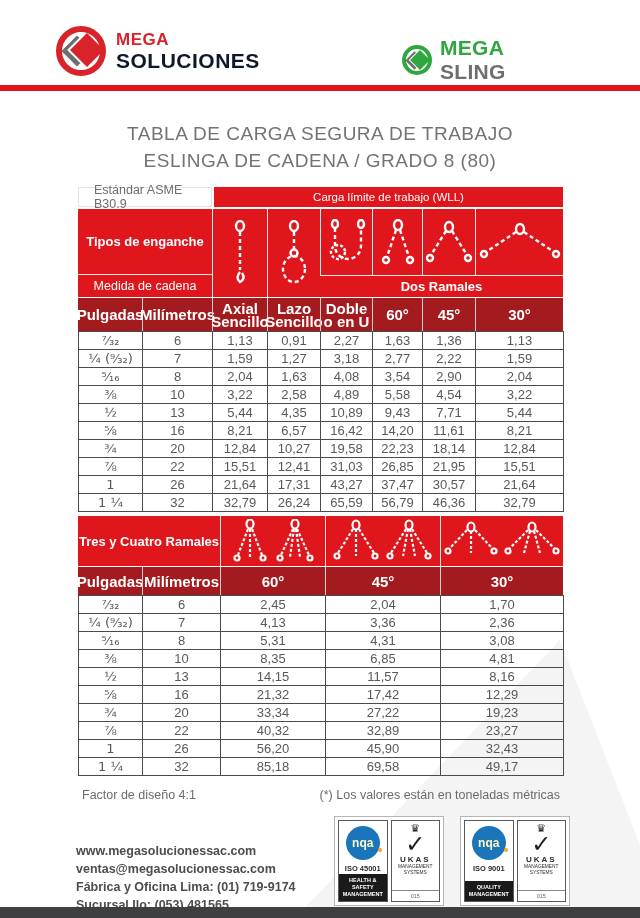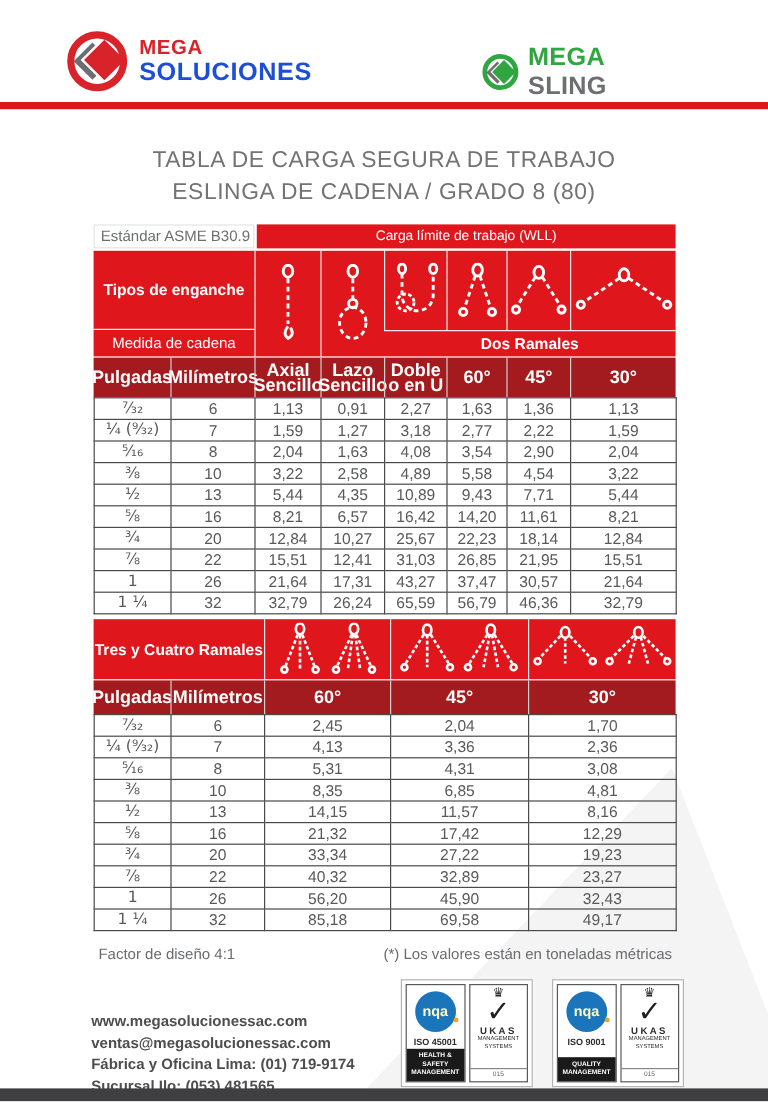--- a/index.html
+++ b/index.html
@@ -15,42 +15,42 @@
   
   .logo-row{left:0;top:24px;width:568px;height:56px;}
   .logo-main{position:absolute;left:56px;top:2px;display:flex;align-items:center;gap:10px;}
   .m-mark{position:relative;border-radius:50%;flex:none;}
   .m-mark .tri-red,.m-mark .tri-gray{position:absolute;}
   .mark-big{width:50px;height:50px;border:6px solid #d8232a;box-sizing:border-box;}
   .mark-big .tri-gray{left:4px;top:8px;width:22px;height:22px;background:#6d6e70;transform:rotate(45deg);}
   .mark-big .tri-red{left:13px;top:6px;width:24px;height:24px;background:#d8232a;transform:rotate(45deg);box-shadow:-2px 2px 0 #fff;}
   .logo-main-text{line-height:1;}
   .logo-main-text .l1{color:#d8232a;font-weight:bold;font-size:17px;letter-spacing:.5px;}
-  .logo-main-text .l2{color:#1d4ed8;font-weight:bold;font-size:21px;letter-spacing:.5px;margin-top:2px;}
+  .logo-main-text .l2{color:#0f172a;font-weight:bold;font-size:21px;letter-spacing:.5px;margin-top:2px;}
   .logo-sling{position:absolute;left:402px;top:12px;display:flex;align-items:center;gap:8px;}
   .mark-small{width:30px;height:30px;border:4px solid #2fa63f;box-sizing:border-box;}
   .mark-small .tri-gray{left:2px;top:5px;width:13px;height:13px;background:#6d6e70;transform:rotate(45deg);}
   .mark-small .tri-red{left:7px;top:4px;width:14px;height:14px;background:#2fa63f;transform:rotate(45deg);box-shadow:-1px 1px 0 #fff;}
   .logo-sling-text{font-weight:bold;font-size:21px;letter-spacing:.3px;}
   .logo-sling-text .g{color:#2fa63f;} .logo-sling-text .s{color:#6d6e70;}
 
   .red-rule{left:0;top:85px;width:640px;height:6px;background:#e0161d;}
   .bottom-rule{left:0;top:907px;width:640px;height:11px;background:#3f3f41;}
 
   
   .title{left:0;top:120px;width:640px;text-align:center;color:#737373;font-size:19px;line-height:27px;letter-spacing:.5px;}
 
   
   .sheet{left:78px;top:187px;width:485px;}
   .red{background:#e0161d;color:#fff;}
   .dkred{background:#a31b1e;color:#fff;}
 
   .row-a{display:flex;height:20px;margin-bottom:2px;}
   .std-cell{width:134px;box-sizing:border-box;border:1px solid #e4e4e4;color:#6d6e70;font-size:12.5px;
-    display:flex;align-items:center;padding-left:5px;background:#fff;}
+    display:flex;align-items:center;padding-left:15px;background:#fff;}
   .wll-cell{flex:1;margin-left:2px;font-size:11.5px;display:flex;align-items:center;justify-content:center;}
 
   .band1{display:flex;height:88px;}
   .band1 .cell{box-sizing:border-box;border-left:1.5px solid rgba(255,255,255,.9);display:flex;align-items:center;justify-content:center;}
   .band-left{width:134px;display:flex;flex-direction:column;box-sizing:border-box;}
   .tipos{flex:1;display:flex;align-items:center;justify-content:center;text-align:center;font-weight:bold;font-size:13px;line-height:15px;}
   .medida{height:22px;border-top:1.5px solid rgba(255,255,255,.9);display:flex;align-items:center;justify-content:center;font-weight:normal;font-size:12.5px;}
   .band-right{flex:1;display:flex;flex-direction:column;}
   .icons-row{flex:1;display:flex;}
   .dos-ramales{height:21px;border-top:1.5px solid rgba(255,255,255,.9);display:flex;align-items:center;justify-content:center;font-weight:bold;font-size:13px;}
@@ -285,21 +285,21 @@
             <td>16,42</td>
             <td>14,20</td>
             <td>11,61</td>
             <td>8,21</td>
           </tr>
           <tr>
             <td class="frac">¾</td>
             <td>20</td>
             <td>12,84</td>
             <td>10,27</td>
-            <td>25,67</td>
+            <td>19,58</td>
             <td>22,23</td>
             <td>18,14</td>
             <td>12,84</td>
           </tr>
           <tr>
             <td class="frac">⅞</td>
             <td>22</td>
             <td>15,51</td>
             <td>12,41</td>
             <td>31,03</td>

